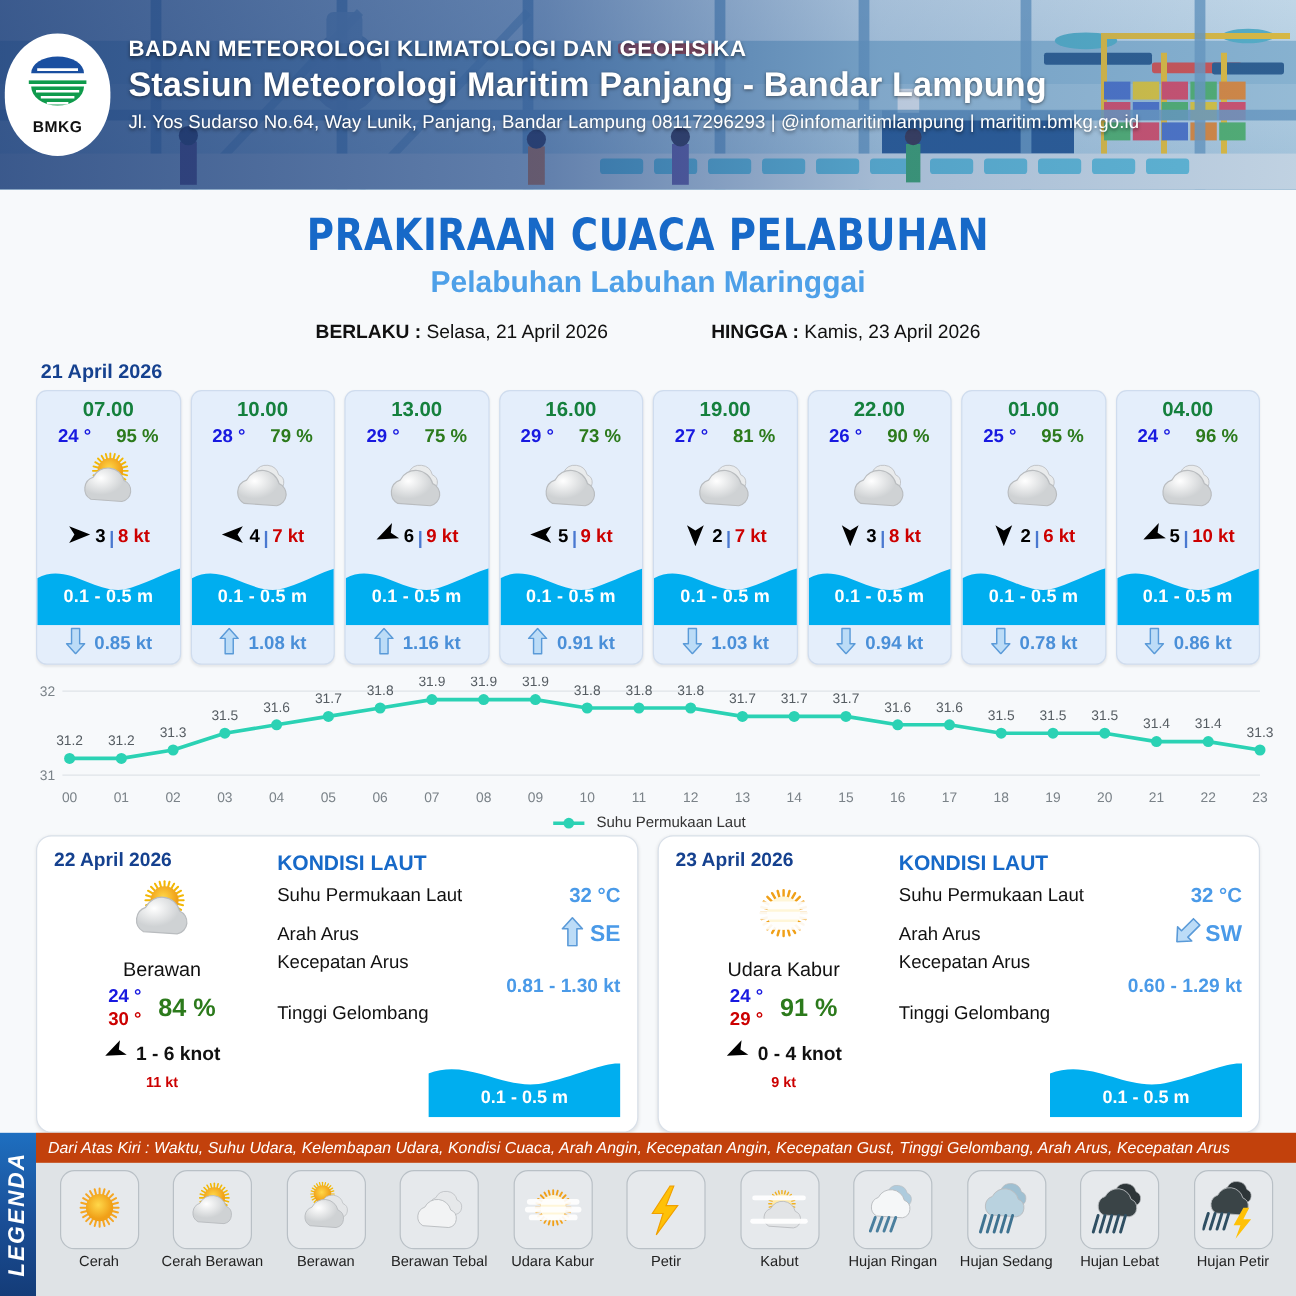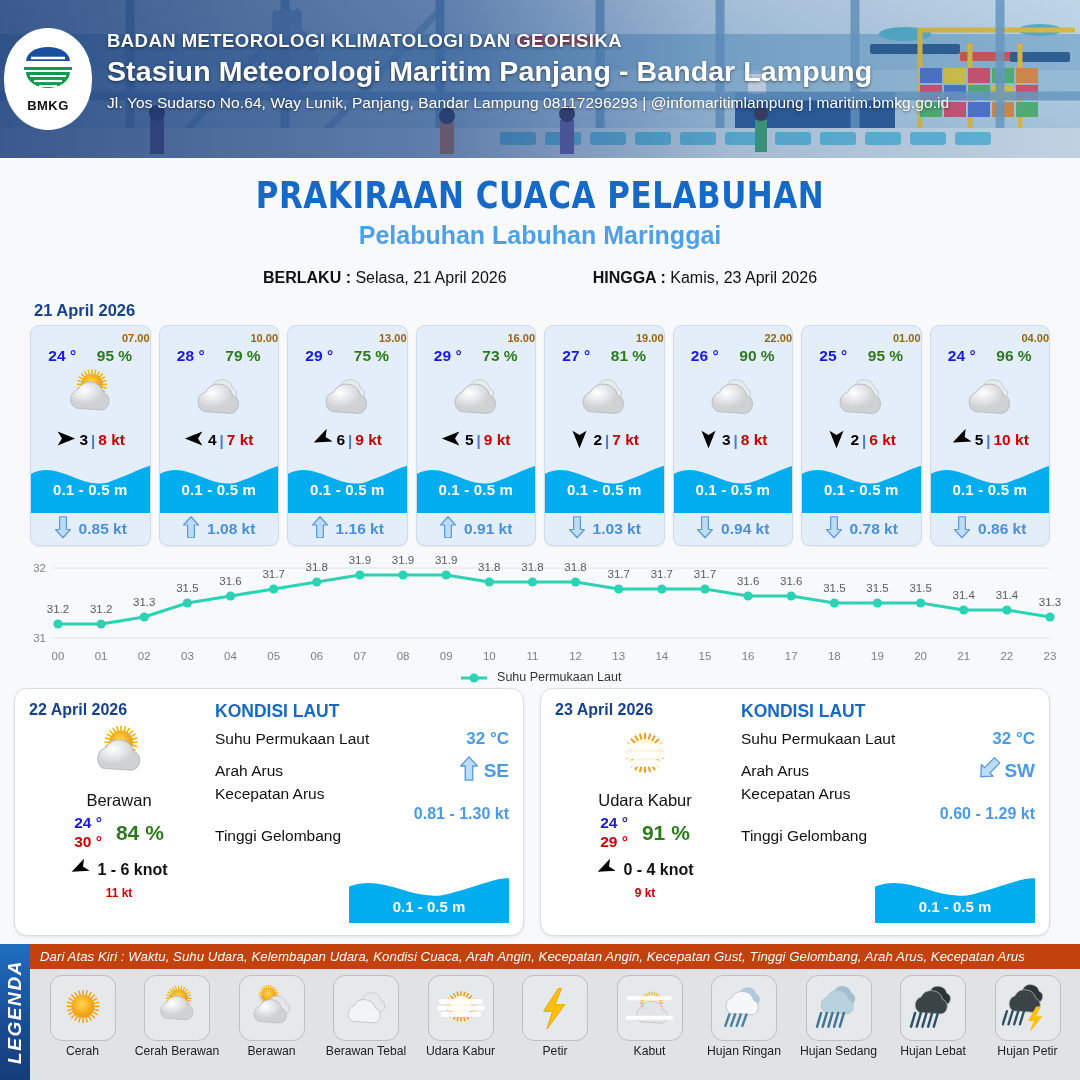--- a/index.html
+++ b/index.html
@@ -48,21 +48,21 @@
   
   .day-label { color:#15418f; font-weight:bold; font-size:16.5px; margin:14px 0 5px 34px; }
 
   
   .cards { display:flex; gap:8px; padding:0 30px; }
   .card {
     width:127px; background:#e4eefb; border:1px solid #cfdcee; border-radius:9px;
     overflow:hidden; position:relative; padding-top:6px;
     box-shadow:0 1px 2px rgba(0,0,0,.07);
   }
-  .c-time { text-align:right; font-size:11px; font-weight:bold; color:#a16207; }
+  .c-time { text-align:center; font-size:17px; font-weight:bold; color:#15803d; }
   .c-row { display:flex; justify-content:space-around; align-items:baseline; margin-top:3px; padding:0 7px;}
   .c-temp { font-size:15.5px; font-weight:bold; color:#1819e0; }
   .c-hum  { font-size:15.5px; font-weight:bold; color:#2c7a1c; }
   .c-icon { height:62px; display:flex; align-items:center; justify-content:center; }
   .c-wind { display:flex; align-items:center; justify-content:center; gap:3px; height:30px; margin-top:-2px;}
   .c-wdeg { font-size:15.5px; font-weight:bold; color:#000; }
   .c-bar  { color:#4a78d0; font-weight:bold; font-size:15px; }
   .c-wspd { font-size:15.5px; font-weight:bold; color:#cc0000; }
   .wave-wrap { position:relative; height:56px; margin-top:2px;}
   .wave-svg { position:absolute; top:0; left:0; }
@@ -72,21 +72,21 @@
   }
   .c-cur { display:flex; align-items:center; justify-content:center; gap:7px; height:32px; }
   .c-cur-val { color:#4a8fd8; font-size:15.5px; font-weight:bold; }
 
   
   .chart-box { margin:10px 18px 0 18px; height:118px; position:relative; }
   .chart-legend { text-align:center; margin-top:-4px; font-size:12.5px; color:#333; }
   .chart-legend .lg-dot { display:inline-block; vertical-align:middle; margin-right:5px; }
 
   
-  .panels { display:flex; gap:16px; padding:4px 30px 0 14px; }
+  .panels { display:flex; gap:16px; padding:4px 30px 0 30px; }
   .panel {
     flex:1; background:#fff; border:1px solid #d8dfe8; border-radius:13px;
     padding:12px 14px 10px 14px; display:flex; height:248px;
     box-shadow:0 1px 3px rgba(0,0,0,.09);
   }
   .p-left { width:180px; text-align:center; position:relative; }
   .p-date { color:#15418f; font-weight:bold; font-size:16px; text-align:left; }
   .p-icon { height:68px; display:flex; align-items:center; justify-content:center; margin-top:2px;}
   .p-cond { font-size:16.5px; color:#111; margin-top:2px;}
   .p-temps { display:flex; align-items:center; justify-content:center; gap:14px; margin-top:4px;}

